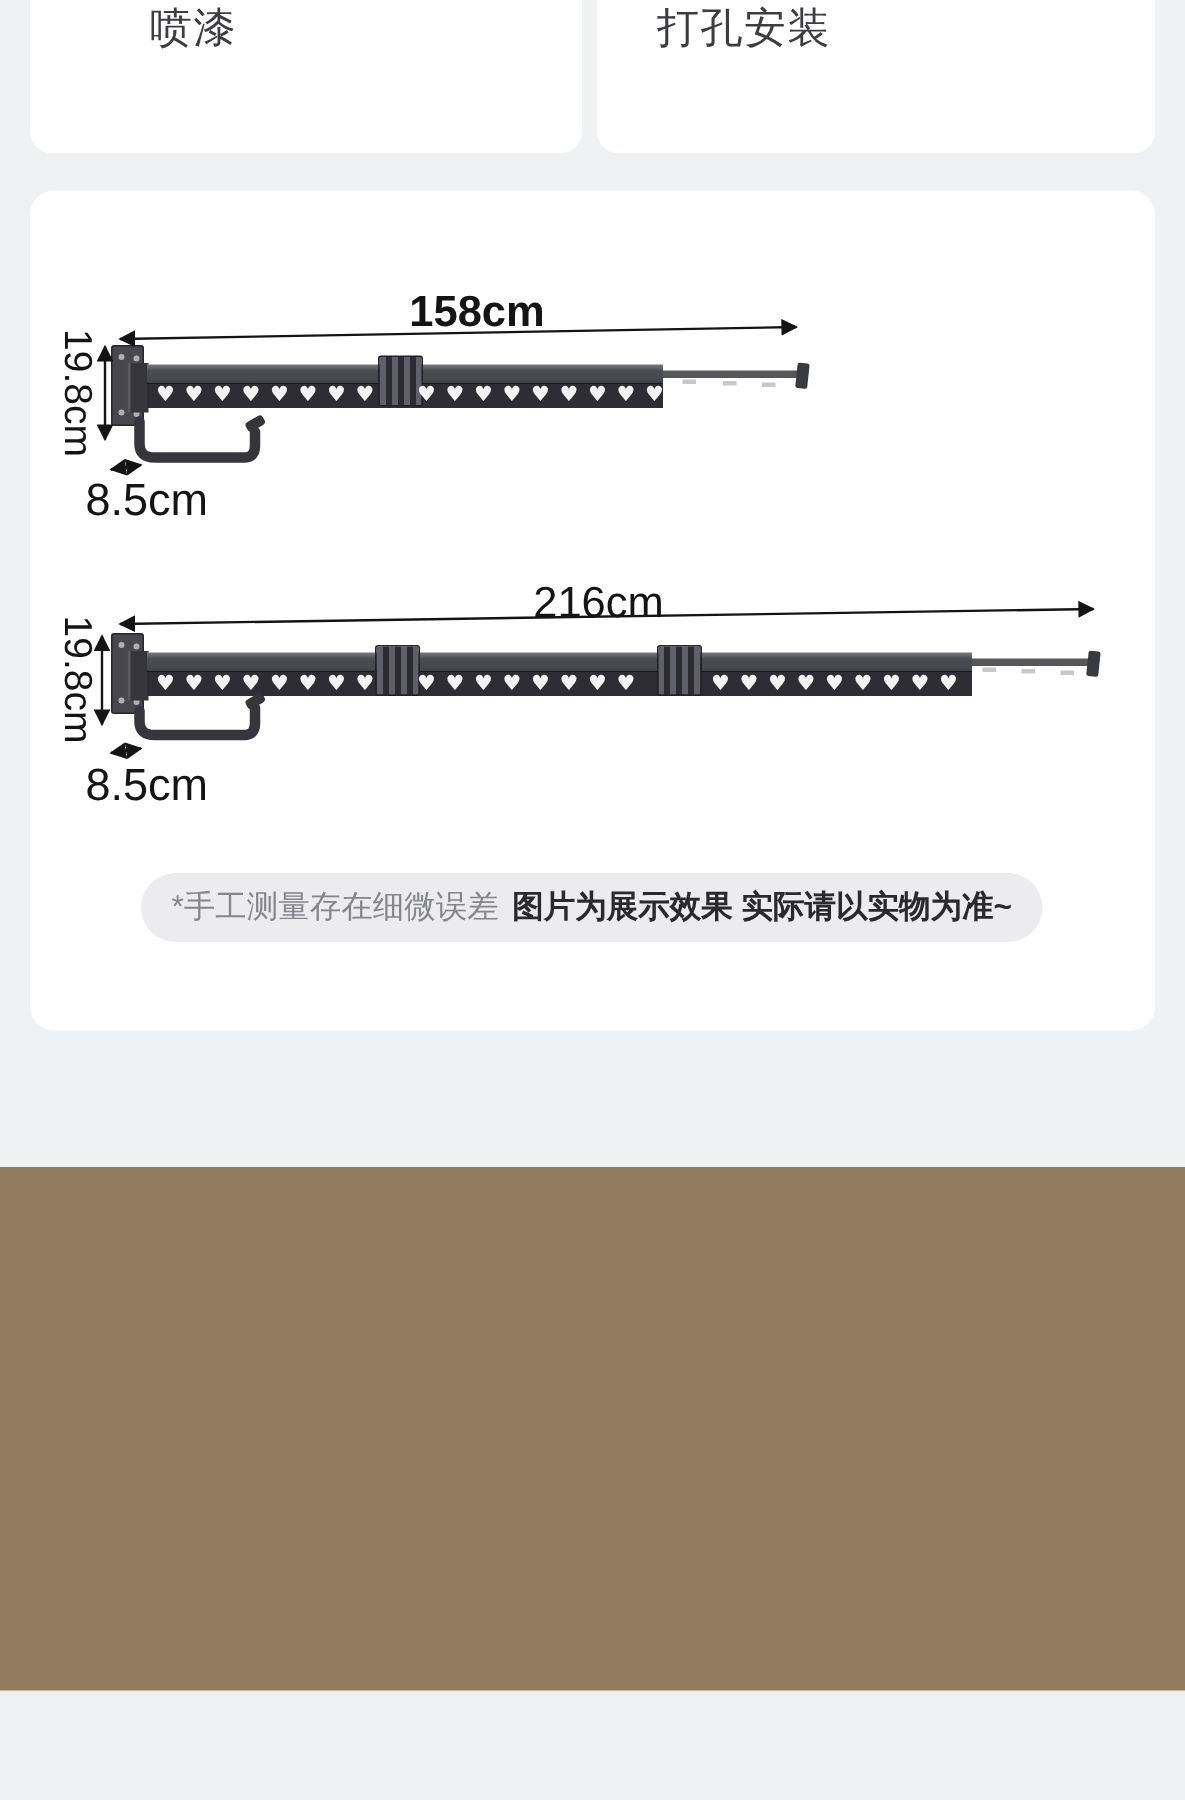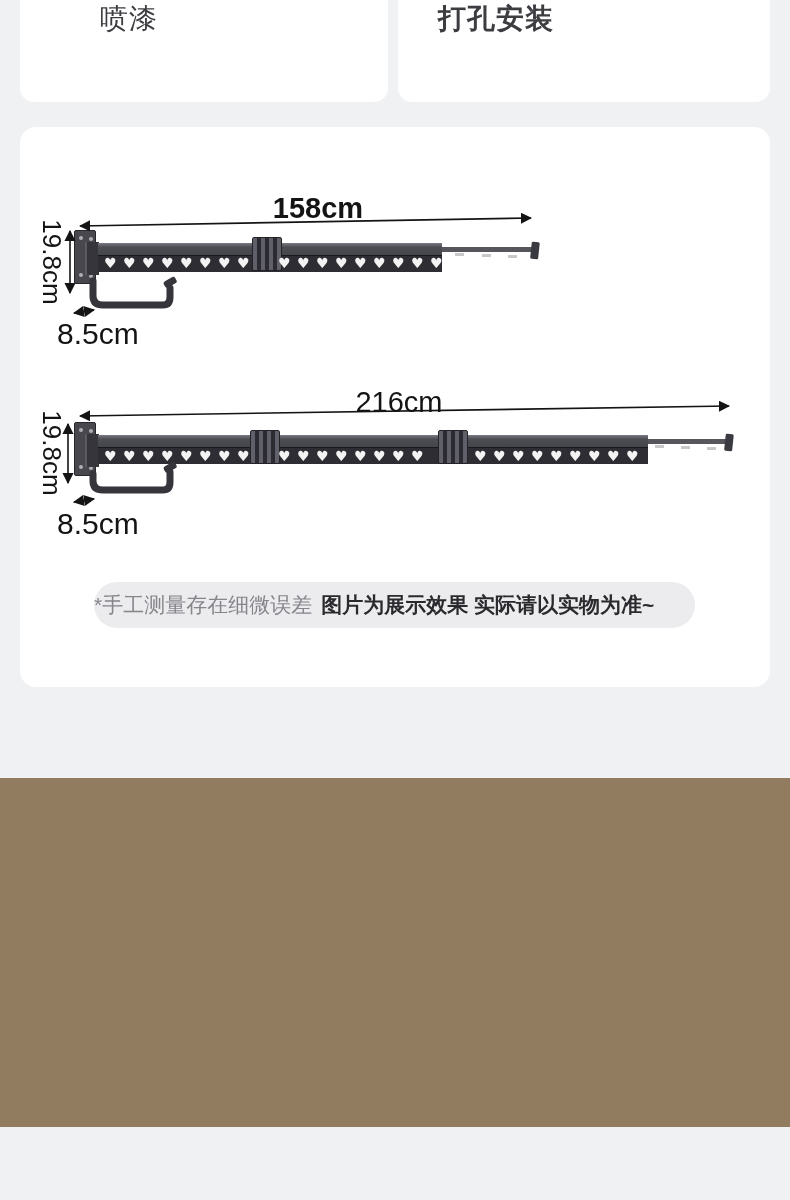--- a/index.html
+++ b/index.html
@@ -10,21 +10,21 @@
     -webkit-font-smoothing:antialiased;
   }
   .abs{position:absolute;}
 
   
   .card{position:absolute;top:-20px;height:122px;background:#ffffff;border-radius:14px;}
   .card-left{left:20px;width:368px;}
   .card-right{left:398px;width:372px;}
   .card-label{position:absolute;top:20px;font-size:28px;color:#3c3c41;letter-spacing:1px;white-space:nowrap;}
   .card-left .card-label{left:80px;}
-  .card-right .card-label{left:40px;font-weight:bold;}
+  .card-right .card-label{left:40px;}
 
   
   .panel{position:absolute;left:20px;top:127px;width:750px;height:560px;background:#ffffff;border-radius:16px;}
 
   
   .dim{position:absolute;color:#141414;white-space:nowrap;}
   .dim-w{width:160px;text-align:center;font-size:29px;}
   .dim-rot{width:88px;height:28px;text-align:center;font-size:26px;transform:rotate(90deg);transform-origin:center;line-height:28px;}
   .dim-d{font-size:30px;text-align:center;}
 
@@ -34,21 +34,21 @@
   .bracket{position:absolute;width:14px;height:33px;background:#35353b;border-left:2px solid #5a5a62;box-sizing:border-box;}
   .bar{position:absolute;height:29px;}
   .bar .band{height:12px;background:linear-gradient(#7a7a82,#4c4c53 35%,#45454c);}
   .bar .strip{height:17px;background:#2d2d33;border-top:1px solid #191920;box-sizing:border-box;}
   .hinge{position:absolute;width:30px;height:34px;border:1px solid #222227;border-radius:2px;box-sizing:border-box;
          background:repeating-linear-gradient(90deg,#60606a 0 4px,#2b2b31 4px 8px);}
   .heart{position:absolute;font-size:14px;line-height:16px;color:#f3f3f3;font-family:"DejaVu Sans",sans-serif;}
 
   
   .note-pill{position:absolute;left:94px;top:582px;width:601px;height:46px;border-radius:23px;background:#ececee;
-             text-align:left;line-height:46px;font-size:21px;white-space:nowrap;}
+             text-align:center;line-height:46px;font-size:21px;white-space:nowrap;}
   .note-prefix{color:#85858c;margin-right:9px;}
   .note-emph{color:#2a2a2e;font-weight:bold;}
 
   
   .banner{position:absolute;left:0;top:778px;width:790px;height:349px;background:#917c5f;}
 
   svg.overlay{position:absolute;left:0;top:0;width:790px;height:1200px;pointer-events:none;}
 </style>
 </head>
 <body>

